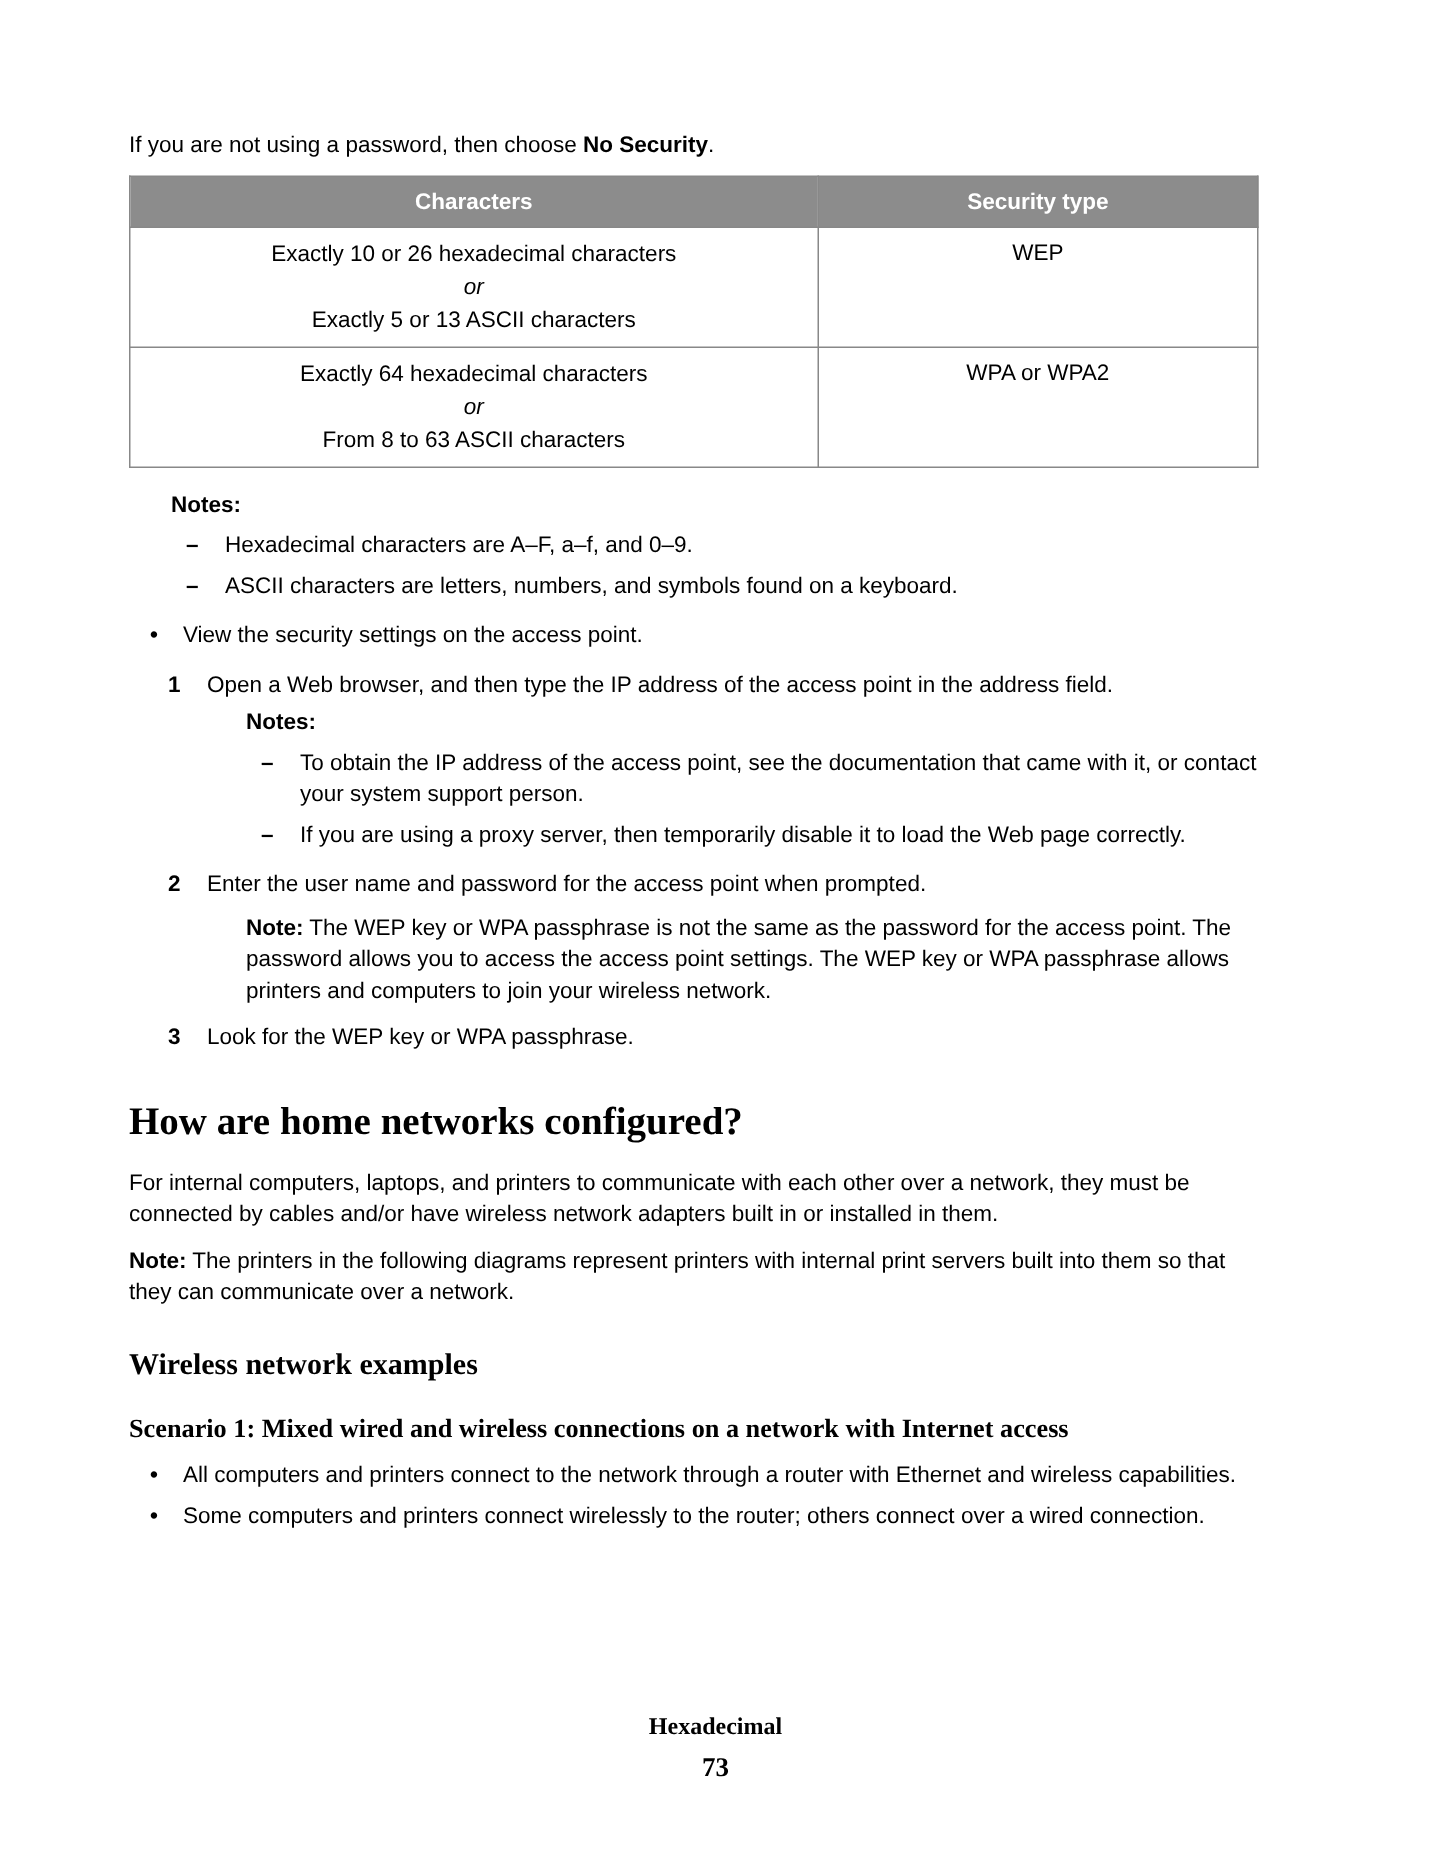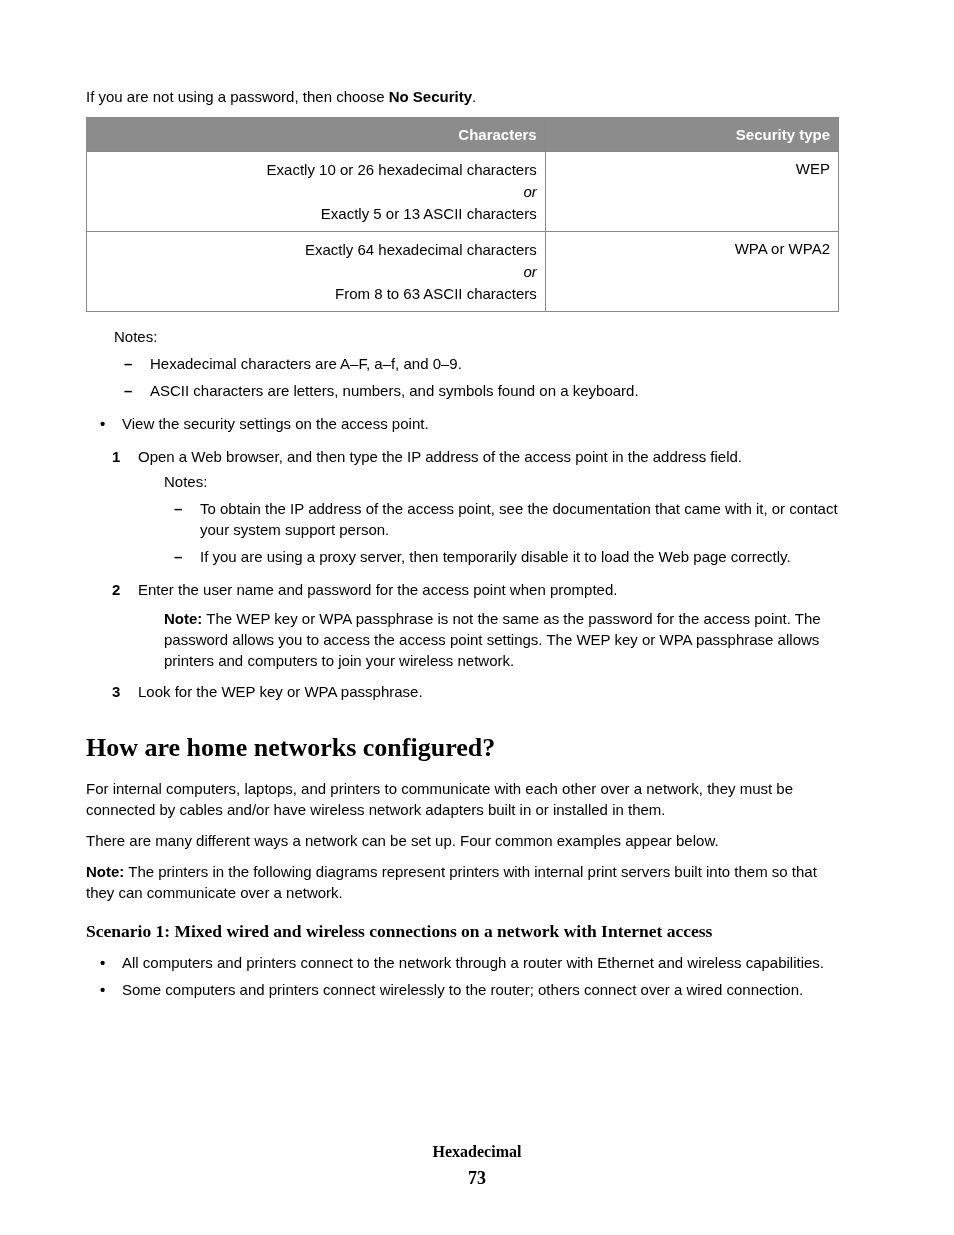--- a/index.html
+++ b/index.html
@@ -22,37 +22,37 @@
   p { margin: 0 0 10px 0; }
   strong { font-weight: bold; }
 
   table.sec {
     width: 100%;
     border-collapse: collapse;
     margin: 10px 0 14px 0;
   }
   table.sec th, table.sec td {
     border: 1px solid #888;
-    text-align: right;
+    text-align: center;
     vertical-align: top;
     padding: 6px 8px;
     font-size: 15px;
   }
   table.sec th {
     background: #8c8c8c;
     color: #fff;
     font-weight: bold;
   }
   table.sec th.col1 { width: 61%; }
   table.sec th.col2 { width: 39%; }
   .cell-lines div { margin: 1px 0; }
   .or { font-style: italic; }
 
   .notes-label {
-    font-weight: normal;
+    font-weight: bold;
     margin: 4px 0 6px 28px;
   }
   .notes-label.inner { margin-left: 54px; }
 
   ul.dash, ul.bullet, ol.num {
     margin: 4px 0 12px 0;
     padding: 0;
     list-style: none;
   }
   ul.dash > li,
@@ -189,25 +189,25 @@
       </p>
     </li>
     <li>
       <div>Look for the WEP key or WPA passphrase.</div>
     </li>
   </ol>
 
   <h2 class="q">How are home networks configured?</h2>
 
   <p>For internal computers, laptops, and printers to communicate with each other over a network, they must be connected by cables and/or have wireless network adapters built in or installed in them.</p>
-  <p>There are many different ways a network can be set up. Four common examples appear below.</p>
   <p>
     <strong>Note:</strong><span> The printers in the following diagrams represent printers with internal print servers built into them so that they can communicate over a network.</span>
   </p>
 
+  <h3 class="sub">Wireless network examples</h3>
   <h4 class="scen">Scenario 1: Mixed wired and wireless connections on a network with Internet access</h4>
 
   <ul class="bullet">
     <li>All computers and printers connect to the network through a router with Ethernet and wireless capabilities.</li>
     <li>Some computers and printers connect wirelessly to the router; others connect over a wired connection.</li>
   </ul>
 
   <div class="footer">
     <div class="section">Hexadecimal</div>
     <div class="pnum">73</div>

